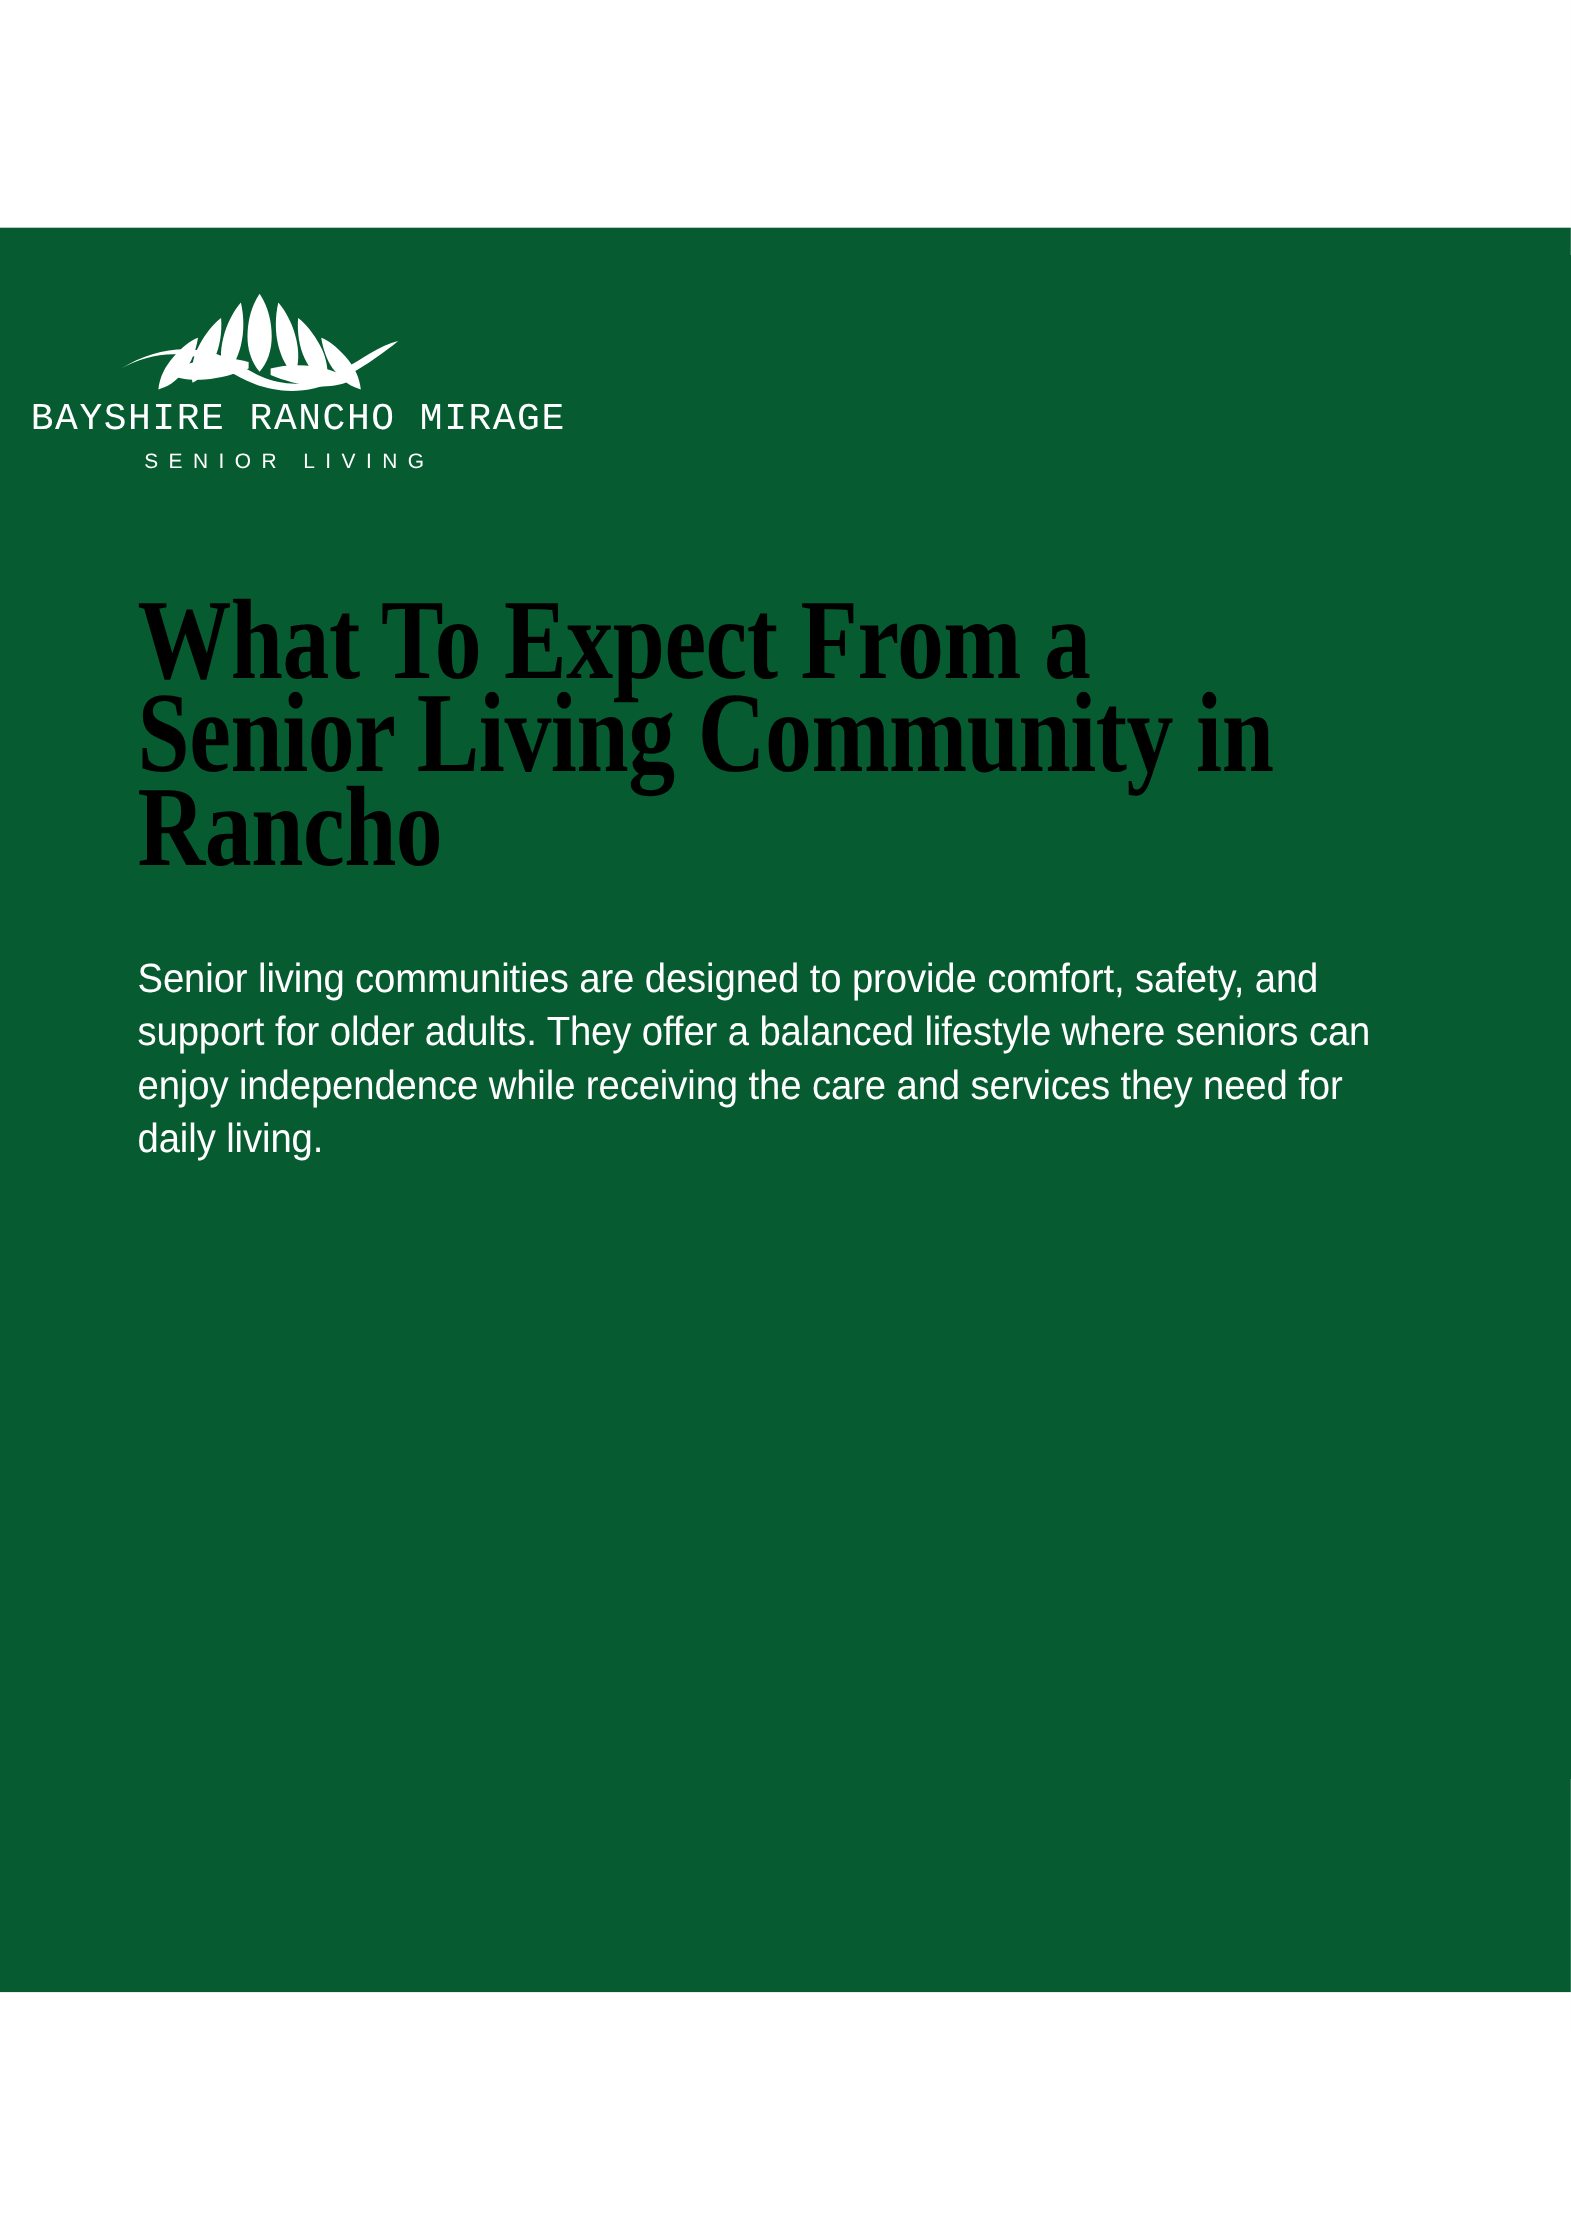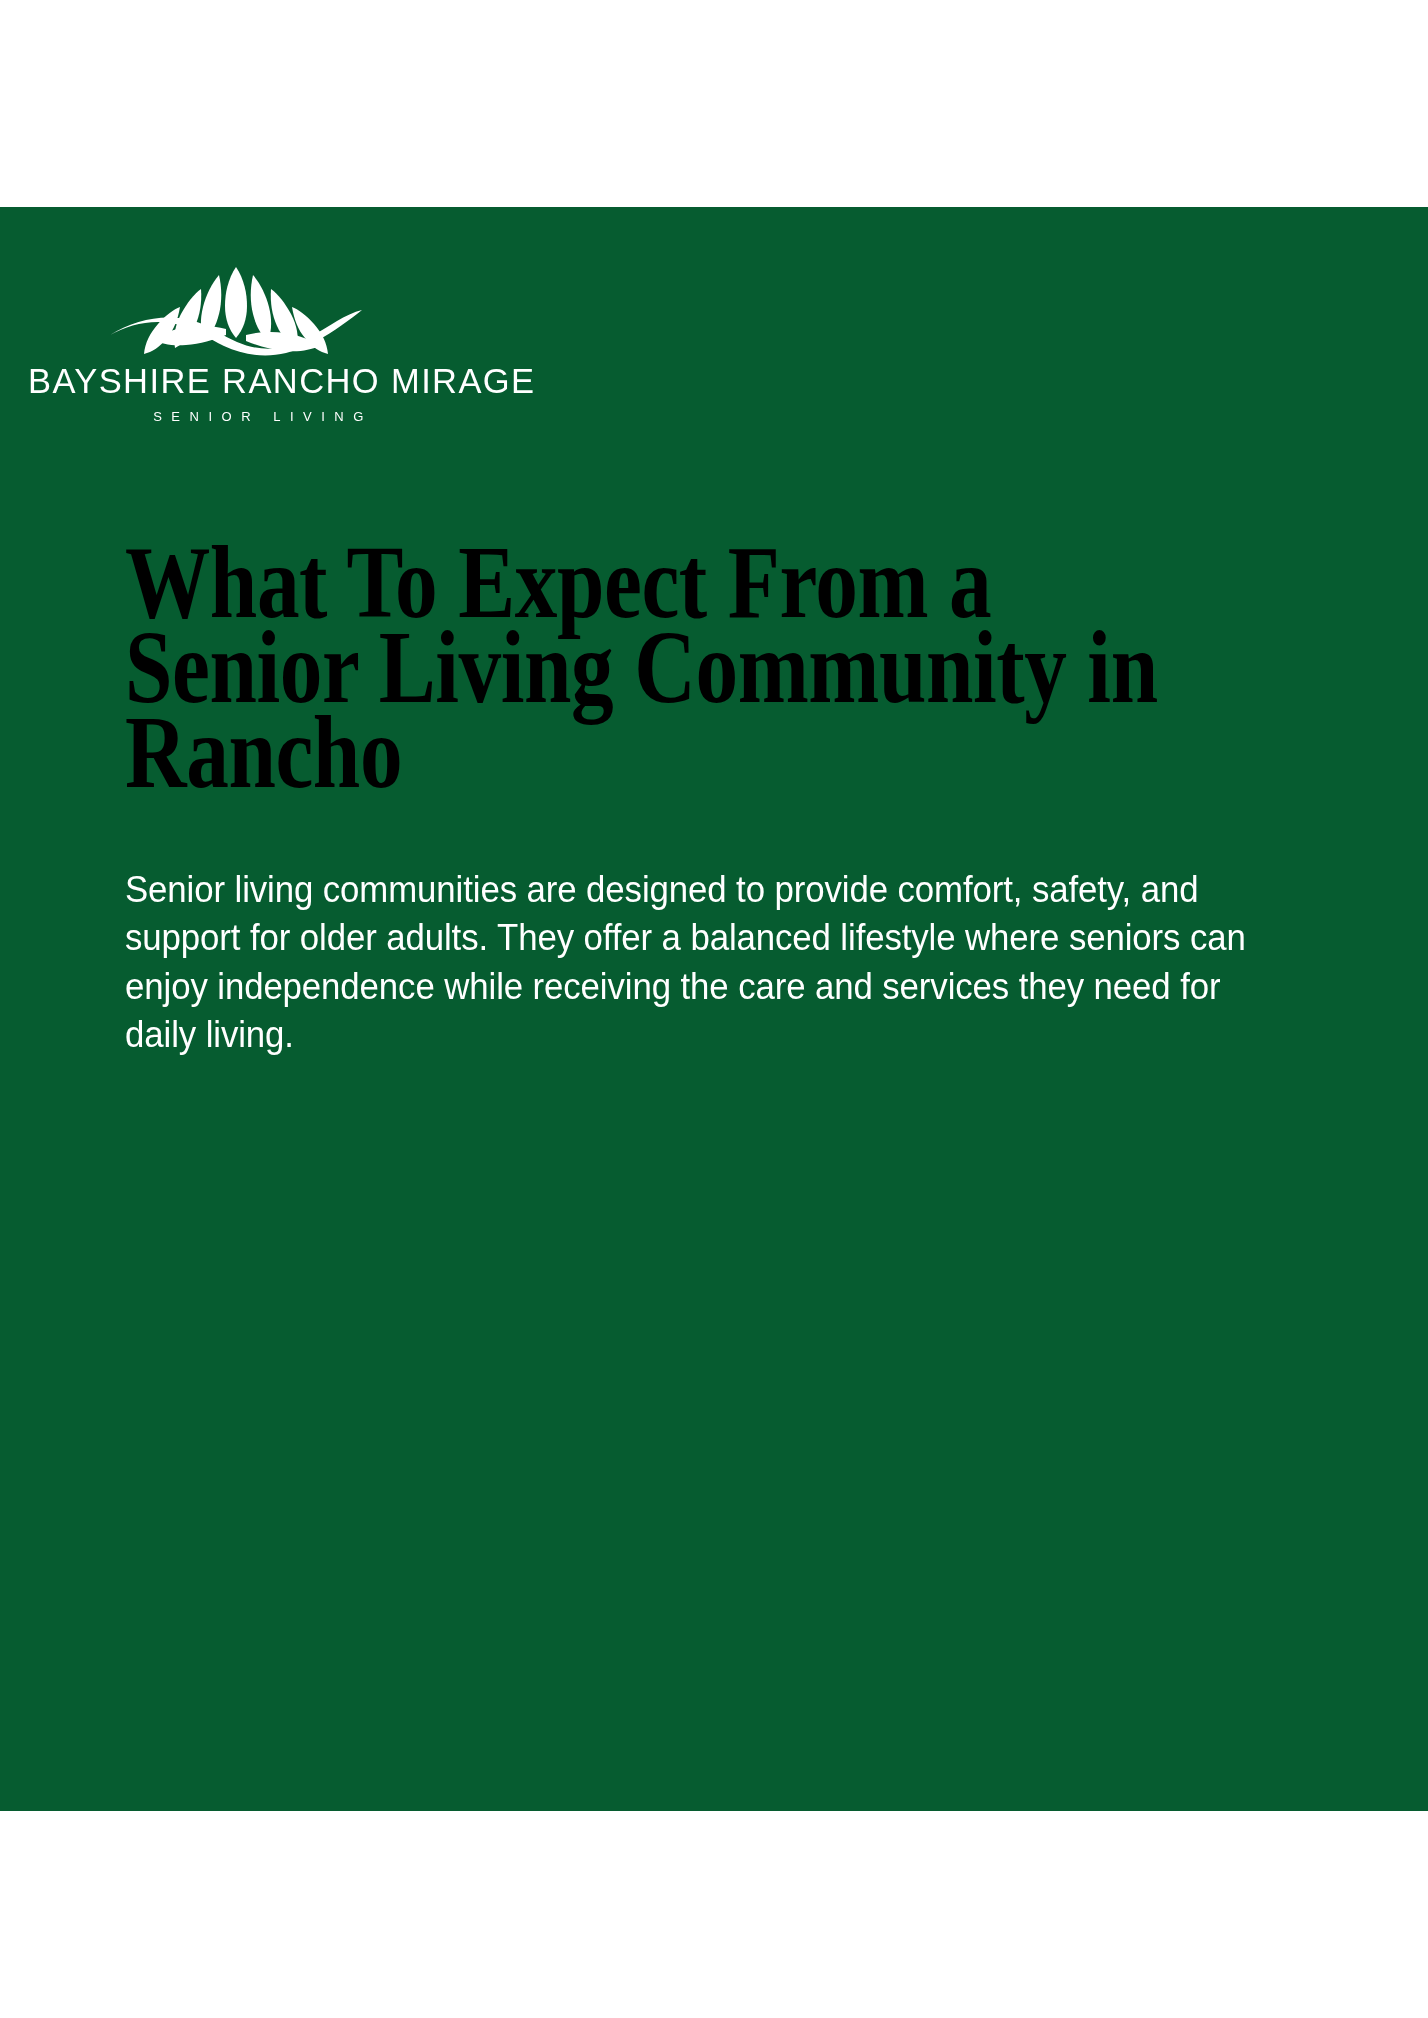--- a/index.html
+++ b/index.html
@@ -45,33 +45,33 @@
   .logo-mark {
     display: block;
     margin-left: 78px;
     width: 260px;
     height: 98px;
   }
   .logo-wordmark {
     display: block;
     text-align: center;
     color: #ffffff;
-    font-family: Liberation Sans, sans-serif;
+    font-family: Liberation Mono, monospace;
     font-size: 34.5px;
     letter-spacing: 1.4px;
     line-height: 1.08;
     white-space: nowrap;
     margin-top: 2px;
   }
   .logo-subwordmark {
     display: block;
     text-align: center;
     color: #ffffff;
     font-family: "Liberation Sans", sans-serif;
-    font-size: 13px;
+    font-size: 19px;
     letter-spacing: 9.5px;
     line-height: 1.1;
     margin-top: 10px;
     margin-left: 10px;
     white-space: nowrap;
   }
 
   
   .headline {
     position: absolute;

